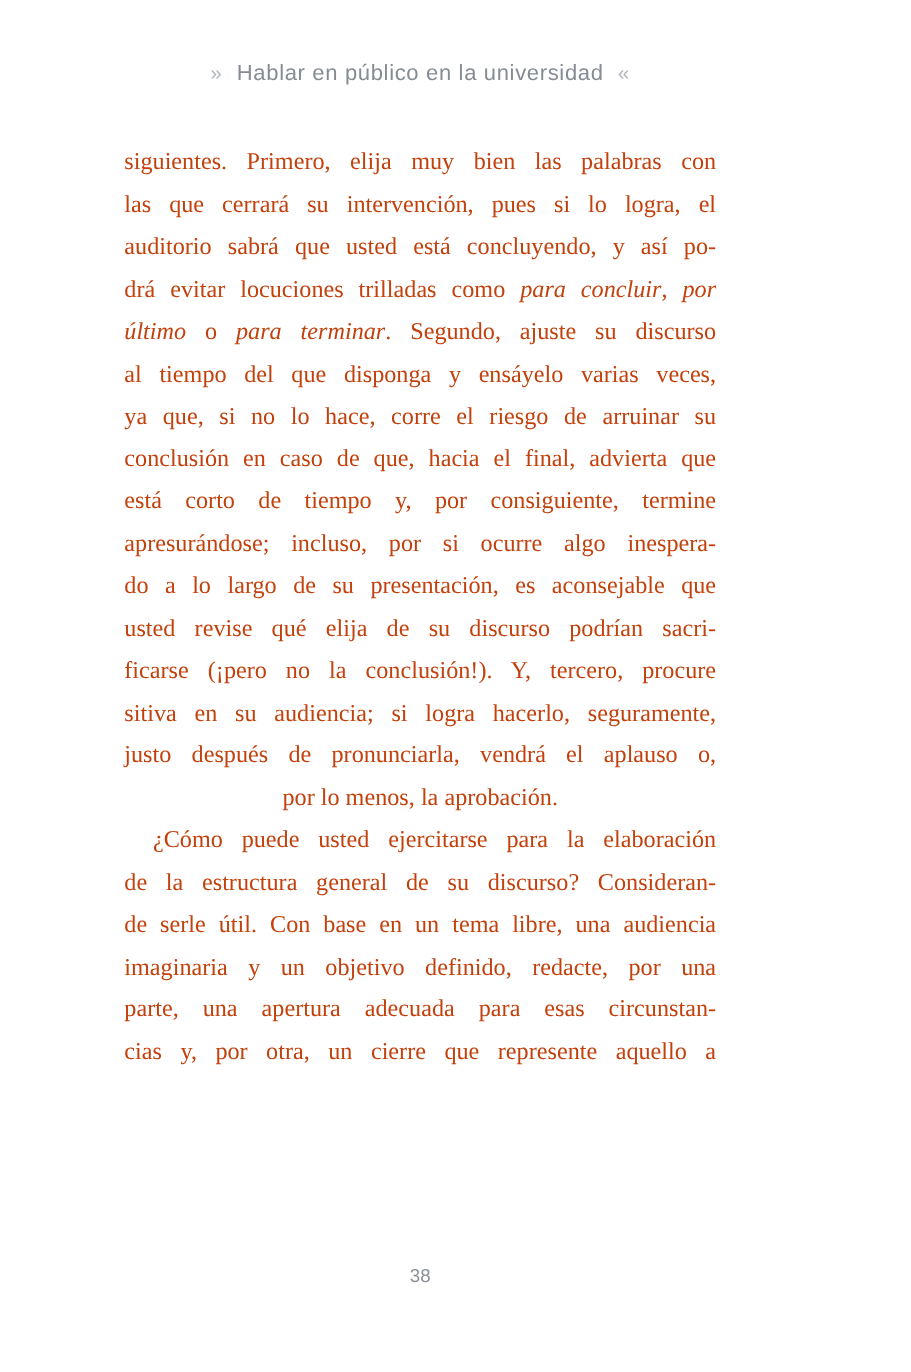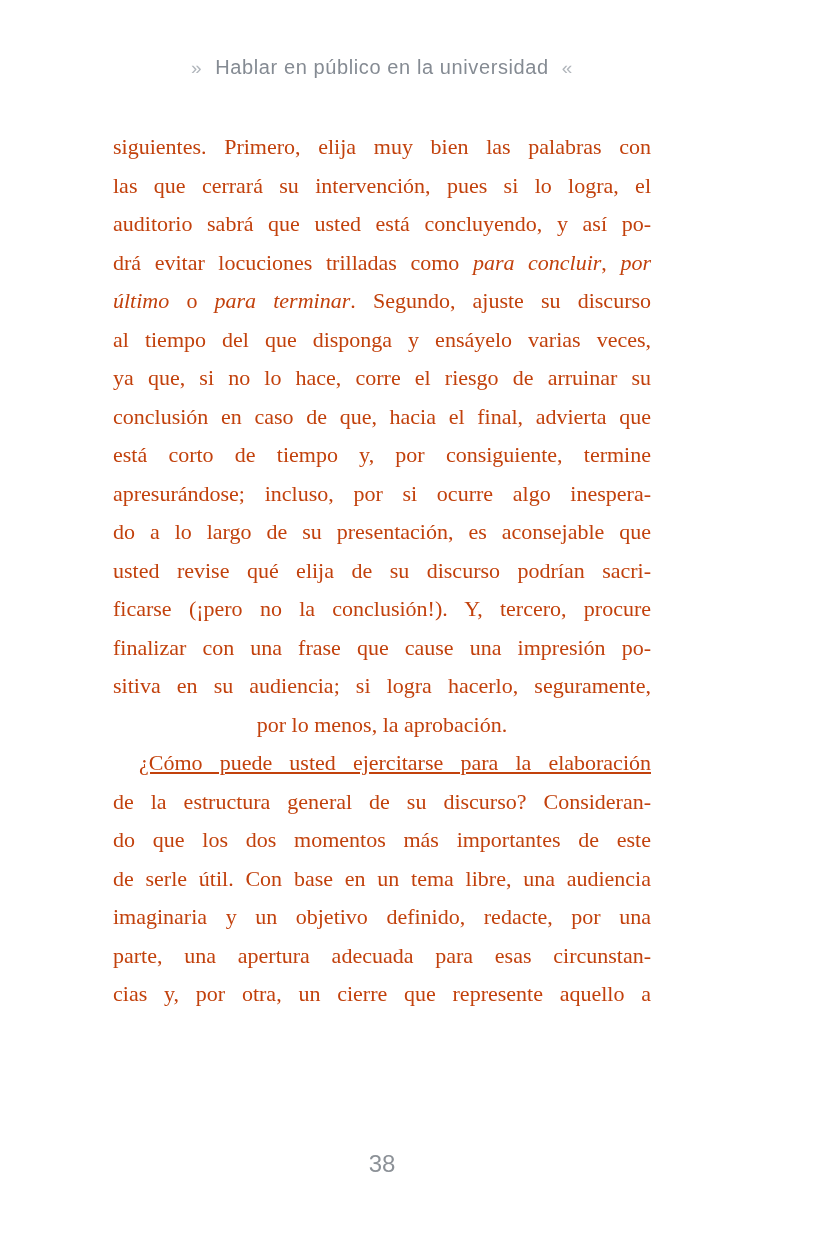--- a/index.html
+++ b/index.html
@@ -46,33 +46,32 @@
     white-space: normal;
     text-align: center;
   }
   .line.just {
     text-align: justify;
     text-align-last: justify;
     text-justify: inter-word;
   }
   .line.indent {
     text-indent: 26px;
-    text-decoration: underline;
   }
   .line .it {
     font-style: italic;
   }
   .folio {
     position: absolute;
     left: 113px;
     top: 1150px;
     width: 538px;
     text-align: center;
     font-family: "Liberation Sans", "DejaVu Sans", sans-serif;
-    font-size: 24px;
+    font-size: 17px;
     color: #8c9197;
   }
 </style>
 </head>
 <body>
 
 <div class="page">
 
   <div class="running-header">
     <span class="mark">»</span><span>Hablar en público en la universidad</span><span class="mark">«</span>
@@ -85,26 +84,25 @@
       <div class="line just"><span>drá evitar locuciones trilladas como </span><span class="it">para concluir</span><span>, </span><span class="it">por</span></div>
       <div class="line just"><span class="it">último</span><span> o </span><span class="it">para terminar</span><span>. Segundo, ajuste su discurso</span></div>
       <div class="line just"><span>al tiempo del que disponga y ensáyelo varias veces,</span></div>
       <div class="line just"><span>ya que, si no lo hace, corre el riesgo de arruinar su</span></div>
       <div class="line just"><span>conclusión en caso de que, hacia el final, advierta que</span></div>
       <div class="line just"><span>está corto de tiempo y, por consiguiente, termine</span></div>
       <div class="line just"><span>apresurándose; incluso, por si ocurre algo inespera-</span></div>
       <div class="line just"><span>do a lo largo de su presentación, es aconsejable que</span></div>
       <div class="line just"><span>usted revise qué elija de su discurso podrían sacri-</span></div>
       <div class="line just"><span>ficarse (¡pero no la conclusión!). Y, tercero, procure</span></div>
-      <div class="line just"><span>finalizar con una frase que cause una impresión po-</span></div>
       <div class="line just"><span>sitiva en su audiencia; si logra hacerlo, seguramente,</span></div>
+      <div class="line just"><span>justo después de pronunciarla, vendrá el aplauso o,</span></div>
       <div class="line"><span>por lo menos, la aprobación.</span></div>
       <div class="line just indent"><span>¿Cómo puede usted ejercitarse para la elaboración</span></div>
       <div class="line just"><span>de la estructura general de su discurso? Consideran-</span></div>
-      <div class="line just"><span>do que los dos momentos más importantes de este</span></div>
       <div class="line just"><span>de serle útil. Con base en un tema libre, una audiencia</span></div>
       <div class="line just"><span>imaginaria y un objetivo definido, redacte, por una</span></div>
       <div class="line just"><span>parte, una apertura adecuada para esas circunstan-</span></div>
       <div class="line just"><span>cias y, por otra, un cierre que represente aquello a</span></div>
     </div>
 
   <div class="folio">38</div>
 
 </div>
 

